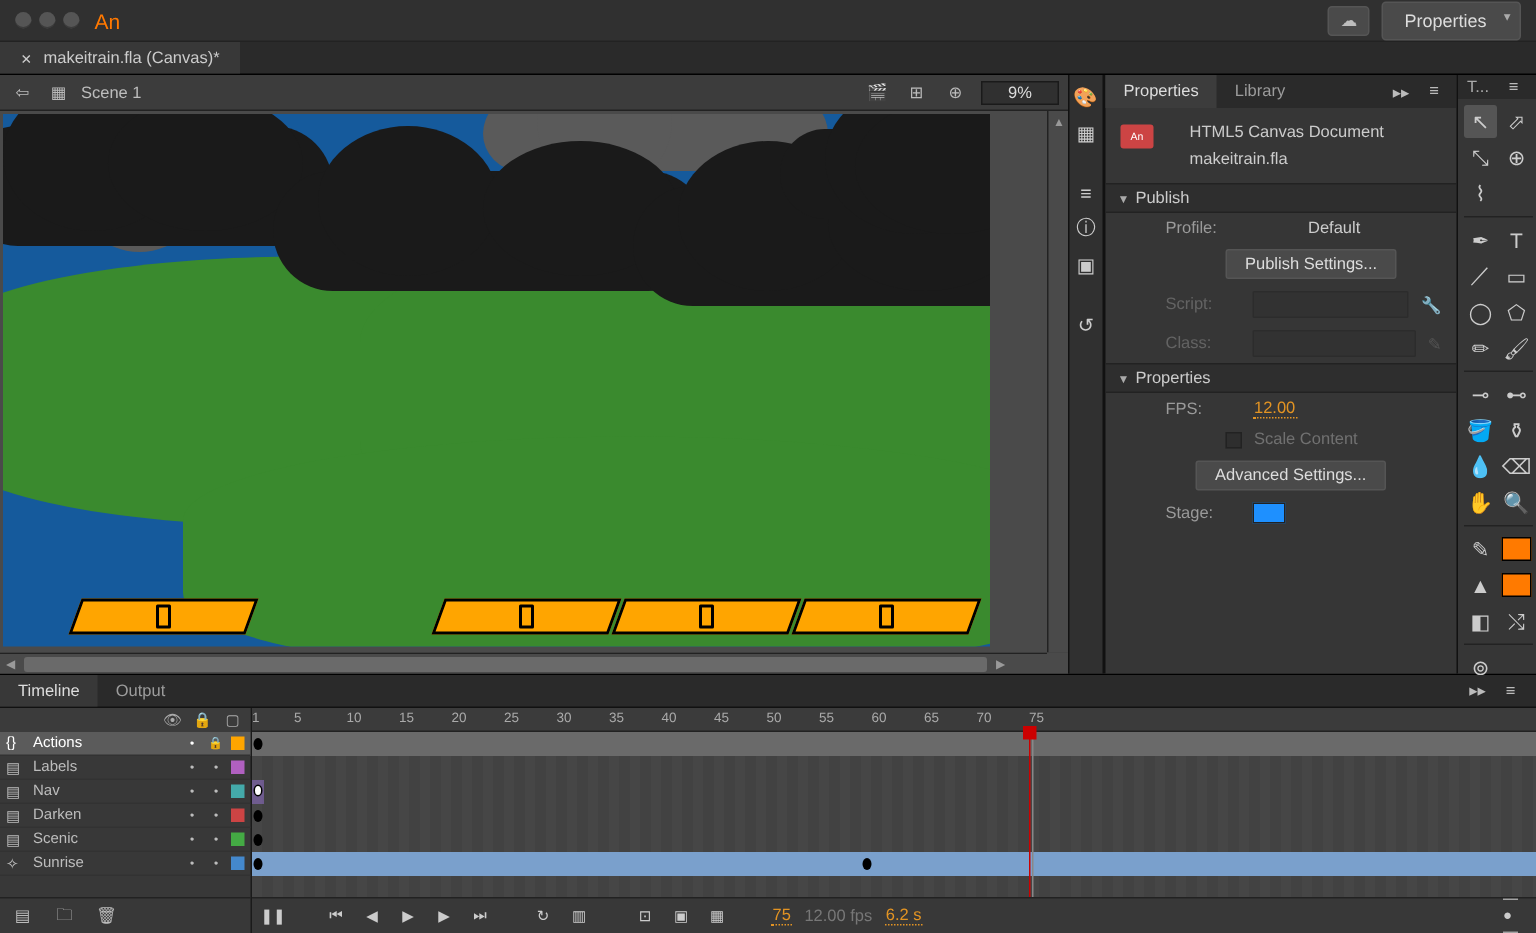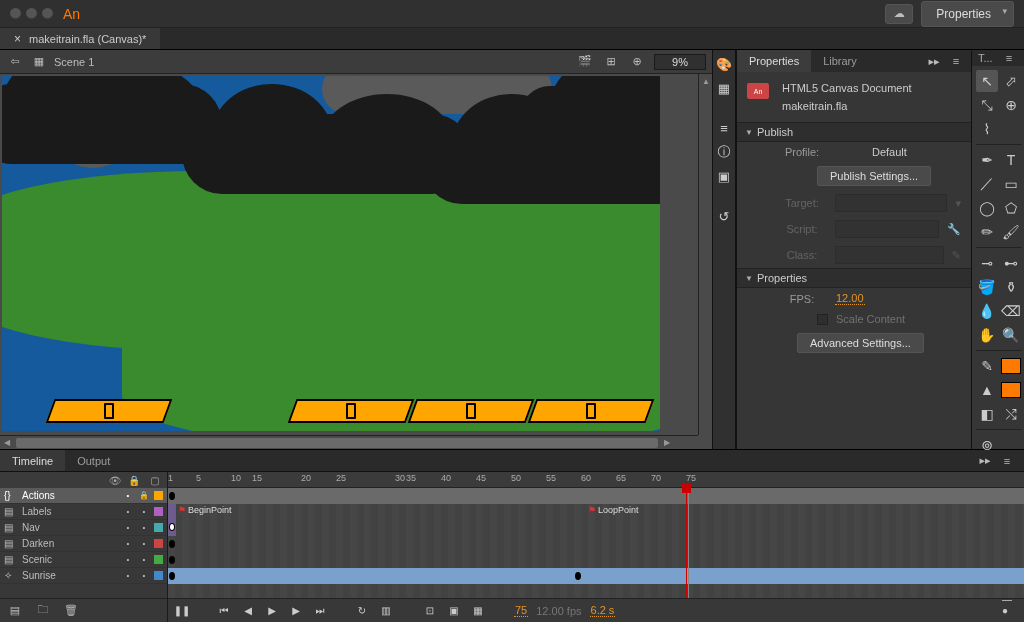--- a/index.html
+++ b/index.html
@@ -46,26 +46,26 @@
   .scroll-arr{ width:14px; height:14px; display:flex; align-items:center; justify-content:center; color:#999; font-size:8px;}
   
   #dock { width:24px; background:#303030; border-left:1px solid #111; border-right:1px solid #111; display:flex; flex-direction:column; align-items:center; padding-top:6px; gap:8px;}
   .dockico{ width:16px; height:16px; color:#ccc; display:flex; align-items:center; justify-content:center; font-size:13px;}
   
   #propsPanel { width:235px; background:#363636; border-left:1px solid #111; display:flex; flex-direction:column;}
   .panel-tabs { display:flex; background:#2a2a2a; height:22px; align-items:stretch;}
   .ptab { padding:0 12px; display:flex; align-items:center; font-size:11px; color:#9c9c9c;}
   .ptab.active { background:#3c3c3c; color:#ddd;}
   .panel-body { flex:1; overflow:auto; padding:6px 0; }
-  .docinfo { display:flex; gap:13px; padding:4px 10px 10px; align-items:flex-start;}
+  .docinfo { display:flex; gap:24px; padding:4px 10px 10px; align-items:flex-start;}
   .docinfo .fla{ width:22px; height:16px; background:#c44; border-radius:2px; color:#fff; font-size:7px; display:flex; align-items:center; justify-content:center; margin-top:1px;}
   .section-head { background:#2e2e2e; padding:3px 8px; font-size:11px; color:#ccc; cursor:default; display:flex; align-items:center; gap:4px; border-top:1px solid #222; border-bottom:1px solid #222;}
   .tri { font-size:8px; color:#aaa;}
   .formrow { display:flex; align-items:center; padding:4px 10px 4px 40px; gap:8px; font-size:11px; color:#aaa;}
-  .formrow .lab{ width:50px; text-align:center; color:#9a9a9a;}
+  .formrow .lab{ width:50px; text-align:left; color:#9a9a9a;}
   .val-link{ color:#e39423; border-bottom:1px dotted #e39423; padding:0 1px;}
   .btn{ background:#4a4a4a; border:1px solid #555; color:#ddd; padding:3px 12px; font-size:11px; border-radius:2px; }
   .textfield{ flex:1; height:18px; background:#2e2e2e; border:1px solid #222; border-radius:1px; }
   .disabled .textfield, .disabled .lab{ opacity:.45;}
   .cb { width:11px; height:11px; border:1px solid #222; background:#2e2e2e; }
   .swatch{ width:22px; height:14px; border:1px solid #222;}
   
   #toolsPanel{ width:53px; background:#363636; border-left:1px solid #111; display:flex; flex-direction:column; }
   .tools-tabrow{ height:22px; background:#2a2a2a; display:flex; align-items:center; padding:0 6px; color:#aaa;}
   .tools-grid{ display:grid; grid-template-columns:1fr 1fr; gap:2px; padding:4px;}
@@ -228,25 +228,20 @@
           <span>Publish</span>
         </div>
         <div class="formrow">
           <span class="lab">Profile:</span>
           <span style="color:#ccc;padding-left:37px;">Default</span>
         </div>
         <div class="formrow" style="padding-left:80px;">
           <button class="btn">Publish Settings...</button>
         </div>
         <div class="formrow disabled">
-          <span class="lab">Target:</span>
-          <div class="textfield"></div>
-          <span style="color:#555;">▾</span>
-        </div>
-        <div class="formrow disabled">
           <span class="lab">Script:</span>
           <div class="textfield"></div>
           <span style="color:#555;">🔧</span>
         </div>
         <div class="formrow disabled">
           <span class="lab">Class:</span>
           <div class="textfield"></div>
           <span style="color:#555;">✎</span>
         </div>
 
@@ -257,20 +252,24 @@
         <div class="formrow">
           <span class="lab">FPS:</span>
           <span class="val-link">12.00</span>
         </div>
         <div class="formrow" style="padding-left:80px;">
           <span class="cb"></span>
           <span style="opacity:.5;text-align:center;">Scale Content</span>
         </div>
         <div class="formrow" style="padding-left:60px;">
           <button class="btn">Advanced Settings...</button>
+        </div>
+        <div class="formrow">
+          <span class="lab">Stage:</span>
+          <div class="swatch" style="background:#1e90ff"></div>
         </div>
       </div>
     </div>
 
     <div id="toolsPanel">
       <div class="tools-tabrow">
         <span>T...</span>
         <span style="margin-left:auto;" class="ico">≡</span>
       </div>
       <div class="tools-grid">
@@ -382,47 +381,38 @@
           <span class="ico">▤</span>
           <span class="ico">🗀</span>
           <span class="ico">🗑</span>
         </div>
       </div>
       <div class="tl-right">
         <div class="ruler" id="ruler">
             <span class="rn" style="left: 0px;">1</span>
             <span class="rn" style="left: 28px;">5</span>
             <span class="rn" style="left: 63px;">10</span>
-            <span class="rn" style="left: 84px;">15</span>
+            <span class="rn" style="left: 98px;">15</span>
             <span class="rn" style="left: 133px;">20</span>
             <span class="rn" style="left: 168px;">25</span>
-            <span class="rn" style="left: 203px; margin-left: 24px;">30</span>
+            <span class="rn" style="left: 203px;">30</span>
             <span class="rn" style="left: 238px;">35</span>
             <span class="rn" style="left: 273px;">40</span>
             <span class="rn" style="left: 308px;">45</span>
             <span class="rn" style="left: 343px;">50</span>
             <span class="rn" style="left: 378px;">55</span>
             <span class="rn" style="left: 413px;">60</span>
             <span class="rn" style="left: 448px;">65</span>
             <span class="rn" style="left: 483px;">70</span>
             <span class="rn" style="left: 518px;">75</span>
           </div>
         <div class="tracks" id="tracks">
           <div class="track t0">
               <div class="kf" style="left:1px;"></div>
             </div>
-          <div class="track t1">
-            <div class="purple-fill" style="left:0; width:8px;"></div>
-            <div class="label-marker" style="left:10px;">
-                <span>BeginPoint</span>
-              </div>
-            <div class="label-marker" style="left:420px;">
-                <span>LoopPoint</span>
-              </div>
-          </div>
           <div class="track t2">
               <div class="purple-fill" style="left:0; width:8px;"></div>
               <div class="kf kfhollow" style="left:1px;"></div>
             </div>
           <div class="track t3">
               <div class="kf" style="left:1px;"></div>
             </div>
           <div class="track t4">
               <div class="kf" style="left:1px;"></div>
             </div>

